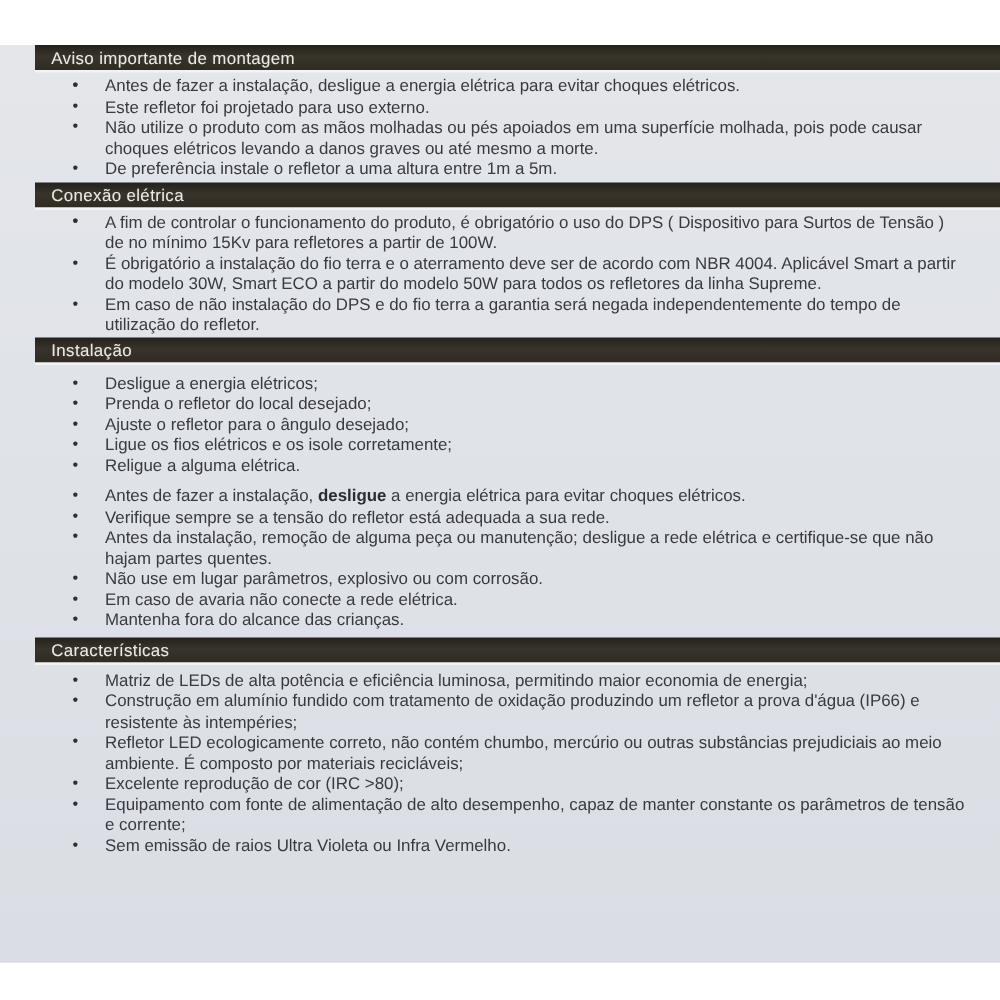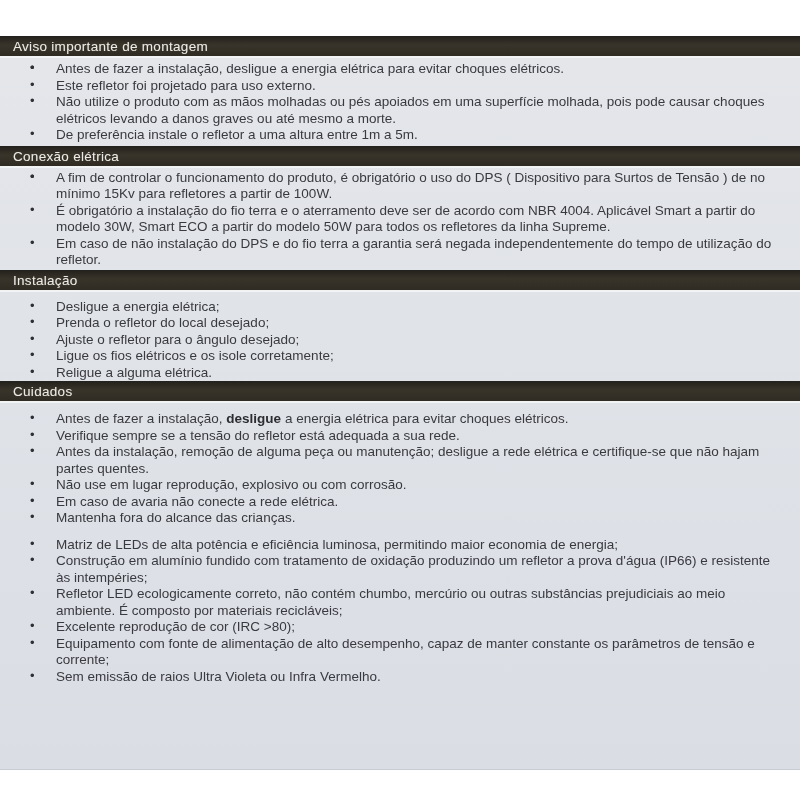--- a/index.html
+++ b/index.html
@@ -10,20 +10,21 @@
     overflow: hidden;
     position: relative;
   }
   .paper {
     position: absolute;
     top: 36px; left: 0;
     width: 800px; height: 734px;
     background: linear-gradient(180deg, #e4e6ea 0%, #e0e3e8 40%, #dadde3 100%);
     border-bottom: 1px solid #c9cdd3;
     overflow: hidden;
+    padding-left: 28px;
   }
   .section-bar {
     height: 22px;
     background: linear-gradient(180deg, #23211c 0%, #39342a 45%, #2f2b23 100%);
     border-bottom: 2px solid #f2f3f5;
     color: #eceae4;
     font-size: 13.5px;
     line-height: 21px;
     padding-left: 13px;
     letter-spacing: 0.3px;
@@ -82,43 +83,43 @@
       <li><span class="dot">•</span><span>É obrigatório a instalação do fio terra e o aterramento deve ser de acordo com NBR 4004. Aplicável Smart a partir do modelo 30W, Smart ECO a partir do modelo 50W para todos os refletores da linha Supreme.</span></li>
       <li><span class="dot">•</span><span>Em caso de não instalação do DPS e do fio terra a garantia será negada independentemente do tempo de utilização do refletor.</span></li>
     </ul>
   </div>
 
   <div class="section">
     <div class="section-bar">
       <span>Instalação</span>
     </div>
     <ul class="items pad-s3">
-      <li><span class="dot">•</span><span>Desligue a energia elétrica;</span></li>
+      <li><span class="dot">•</span><span>Desligue a energia elétricos;</span></li>
       <li><span class="dot">•</span><span>Prenda o refletor do local desejado;</span></li>
       <li><span class="dot">•</span><span>Ajuste o refletor para o ângulo desejado;</span></li>
       <li><span class="dot">•</span><span>Ligue os fios elétricos e os isole corretamente;</span></li>
       <li><span class="dot">•</span><span>Religue a alguma elétrica.</span></li>
     </ul>
   </div>
 
   <div class="section">
-    <div class="section-bar">
-      <span>Cuidados</span>
-    </div>
     <ul class="items pad-s4">
       <li><span class="dot">•</span><span><span>Antes de fazer a instalação, </span><b>desligue</b><span> a energia elétrica para evitar choques elétricos.</span></span></li>
       <li><span class="dot">•</span><span>Verifique sempre se a tensão do refletor está adequada a sua rede.</span></li>
       <li><span class="dot">•</span><span>Antes da instalação, remoção de alguma peça ou manutenção; desligue a rede elétrica e certifique-se que não hajam partes quentes.</span></li>
-      <li><span class="dot">•</span><span>Não use em lugar reprodução, explosivo ou com corrosão.</span></li>
+      <li><span class="dot">•</span><span>Não use em lugar parâmetros, explosivo ou com corrosão.</span></li>
       <li><span class="dot">•</span><span>Em caso de avaria não conecte a rede elétrica.</span></li>
       <li><span class="dot">•</span><span>Mantenha fora do alcance das crianças.</span></li>
     </ul>
   </div>
 
   <div class="section">
+    <div class="section-bar">
+      <span>Características</span>
+    </div>
     <ul class="items pad-s5">
       <li><span class="dot">•</span><span>Matriz de LEDs de alta potência e eficiência luminosa, permitindo maior economia de energia;</span></li>
       <li><span class="dot">•</span><span>Construção em alumínio fundido com tratamento de oxidação produzindo um refletor a prova d'água (IP66) e resistente às intempéries;</span></li>
       <li><span class="dot">•</span><span>Refletor LED ecologicamente correto, não contém chumbo, mercúrio ou outras substâncias prejudiciais ao meio ambiente. É composto por materiais recicláveis;</span></li>
       <li><span class="dot">•</span><span>Excelente reprodução de cor (IRC &gt;80);</span></li>
       <li><span class="dot">•</span><span>Equipamento com fonte de alimentação de alto desempenho, capaz de manter constante os parâmetros de tensão e corrente;</span></li>
       <li><span class="dot">•</span><span>Sem emissão de raios Ultra Violeta ou Infra Vermelho.</span></li>
     </ul>
   </div>
 

